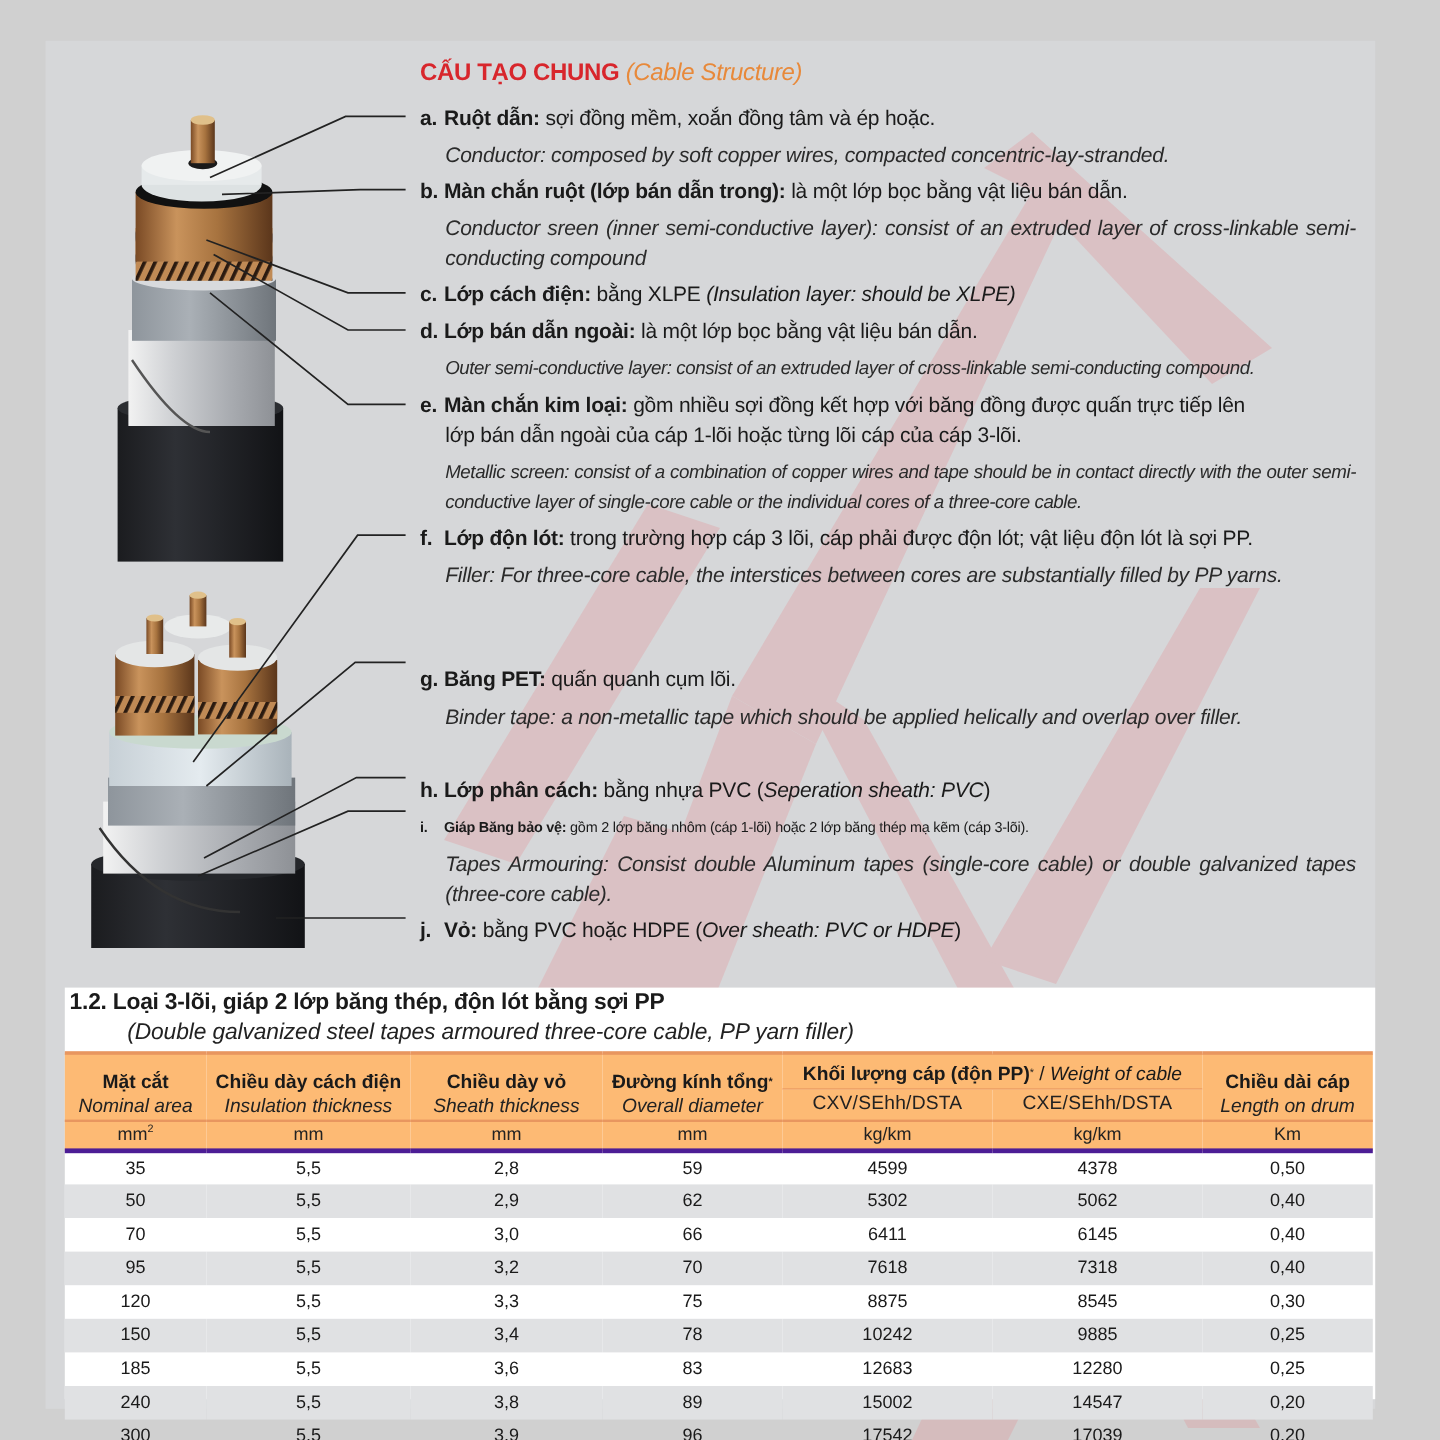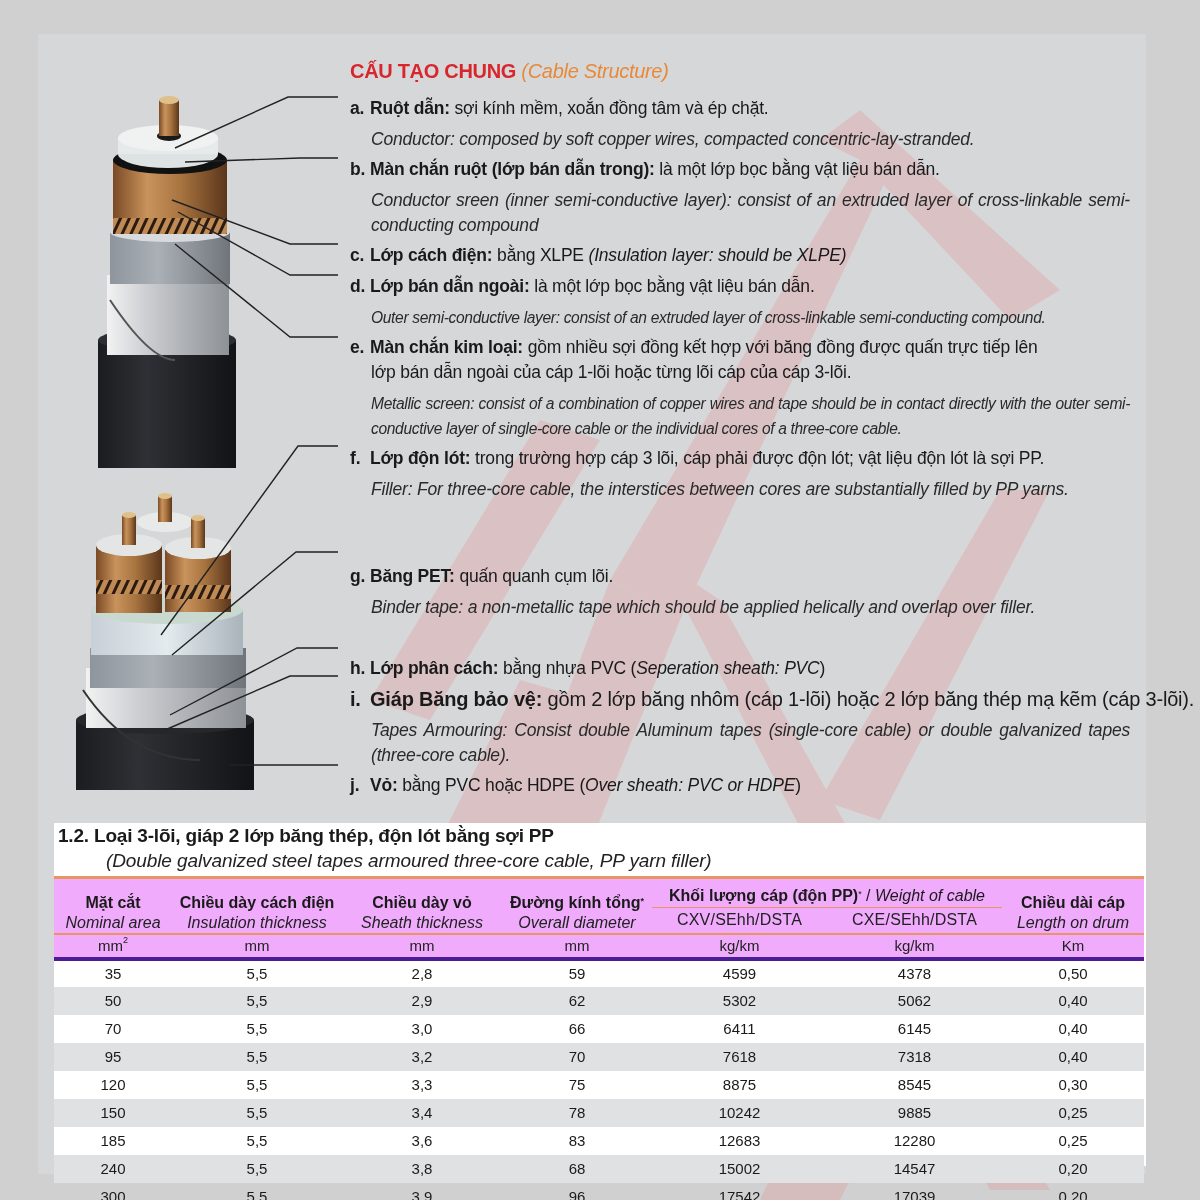--- a/index.html
+++ b/index.html
@@ -14,42 +14,42 @@
     position: absolute; left: 38px; top: 34px; width: 1108px; height: 1140px;
     background: #d6d7d9;
   }
   
   .watermark { position: absolute; left: 0; top: 0; width: 1200px; height: 1200px; pointer-events: none; z-index: 1; }
 
   
   .cable-svg { position: absolute; left: 0; top: 0; width: 1200px; height: 820px; z-index: 2; }
 
   
-  .structure { position: absolute; left: 350px; top: 60px; width: 790px; z-index: 3; }
+  .structure { position: absolute; left: 350px; top: 50px; width: 790px; z-index: 3; }
   .structure-title { font-family: "Liberation Sans", sans-serif; font-weight: bold; font-size: 20px; color: #d8262c; letter-spacing: -0.3px; height: 30px; }
   .structure-title .en { font-weight: normal; font-style: italic; color: #e8893a; }
   .item { position: absolute; left: 0; width: 780px; font-size: 17.5px; line-height: 25px; letter-spacing: -0.2px; }
   .item .vi-line { white-space: nowrap; }
   .item .letter { font-weight: bold; display: inline-block; width: 20px; }
   .item .term { font-weight: bold; }
   .item .vi-cont { padding-left: 21px; }
   .item .en-desc { padding-left: 21px; font-style: italic; color: #2a2a2a; margin-top: 6px; }
   .item .en-desc.small { font-size: 15.6px; letter-spacing: -0.35px; }
   .item .en-desc.justify { text-align: justify; text-align-last: left; }
   .item .inline-en { font-style: italic; }
 
   
   .table-block {
     position: absolute; left: 54px; top: 823px; width: 1092px; height: 343px;
     background: #ffffff; z-index: 3;
   }
   .table-title { font-weight: bold; font-size: 19px; padding: 0 0 0 4px; height: 26px; line-height: 26px; letter-spacing: -0.2px; }
   .table-subtitle { font-style: italic; font-size: 19px; padding-left: 4px; height: 27px; line-height: 24px; color: #222; letter-spacing: -0.1px; margin-left: 48px; }
   table { border-collapse: collapse; width: 1090px; table-layout: fixed; position: relative; }
-  thead tr.h1 th, thead tr.h2 th, thead tr.h3 th { background: #f0abfc; font-weight: normal; text-align: center; }
+  thead tr.h1 th, thead tr.h2 th, thead tr.h3 th { background: #fdba74; font-weight: normal; text-align: center; }
   thead tr.h1 { border-top: 3px solid #e8965f; }
   thead tr.h1 th { height: 30px; vertical-align: bottom; padding-bottom: 0; }
   thead tr.h2 th { height: 26px; }
   thead tr.h3 { border-top: 2px solid #e8965f; border-bottom: 4px solid #4c1d95; }
   thead tr.h3 th { height: 25px; font-size: 15px; color: #222; }
   .th-vi { font-weight: bold; font-size: 16px; line-height: 20px; display: block; }
   .th-en { font-style: italic; font-size: 16px; line-height: 20px; display: block; color: #222; }
   .th-weight { font-size: 16px; line-height: 22px; border-bottom: 1px solid #e8965f; }
   .th-weight .b { font-weight: bold; }
   .th-weight .i { font-style: italic; }
@@ -171,21 +171,21 @@
   </g>
 </svg>
 
 <div class="structure">
   <div class="structure-title">
     <span>CẤU TẠO CHUNG</span>
     <span class="en">(Cable Structure)</span>
   </div>
 
   <div class="item" style="top:36px;">
-    <div class="vi-line"><span class="letter">a.</span><span class="term">Ruột dẫn:</span><span> sợi kính mềm, xoắn đồng tâm và ép chặt.</span></div>
+    <div class="vi-line"><span class="letter">a.</span><span class="term">Ruột dẫn:</span><span> sợi đồng mềm, xoắn đồng tâm và ép hoặc.</span></div>
     <div class="en-desc">Conductor: composed by soft copper wires, compacted concentric-lay-stranded.</div>
   </div>
 
   <div class="item" style="top:97px;">
     <div class="vi-line"><span class="letter">b.</span><span class="term">Màn chắn ruột (lớp bán dẫn trong):</span><span> là một lớp bọc bằng vật liệu bán dẫn.</span></div>
     <div class="en-desc justify">Conductor sreen (inner semi-conductive layer): consist of an extruded layer of cross-linkable semi-conducting compound</div>
   </div>
 
   <div class="item" style="top:183px;">
     <div class="vi-line"><span class="letter">c.</span><span class="term">Lớp cách điện:</span><span> bằng XLPE </span><span class="inline-en">(Insulation layer: should be XLPE)</span></div>
@@ -210,21 +210,21 @@
   <div class="item" style="top:504px;">
     <div class="vi-line"><span class="letter">g.</span><span class="term">Băng PET:</span><span> quấn quanh cụm lõi.</span></div>
     <div class="en-desc">Binder tape: a non-metallic tape which should be applied helically and overlap over filler.</div>
   </div>
 
   <div class="item" style="top:596px;">
     <div class="vi-line"><span class="letter">h.</span><span class="term">Lớp phân cách:</span><span> bằng nhựa PVC (</span><span class="inline-en">Seperation sheath: PVC</span><span>)</span></div>
   </div>
 
   <div class="item" style="top:627px;">
-    <div class="vi-line" style="font-size:20px;"><span class="letter">i.</span><span class="term">Giáp Băng bảo vệ:</span><span> gồm 2 lớp băng nhôm (cáp 1-lõi) hoặc 2 lớp băng thép mạ kẽm (cáp 3-lõi).</span></div>
+    <div class="vi-line" style="font-size:12px;"><span class="letter">i.</span><span class="term">Giáp Băng bảo vệ:</span><span> gồm 2 lớp băng nhôm (cáp 1-lõi) hoặc 2 lớp băng thép mạ kẽm (cáp 3-lõi).</span></div>
     <div class="en-desc justify">Tapes Armouring: Consist double Aluminum tapes (single-core cable) or double galvanized tapes (three-core cable).</div>
   </div>
 
   <div class="item" style="top:713px;">
     <div class="vi-line"><span class="letter">j.</span><span class="term">Vỏ:</span><span> bằng PVC hoặc HDPE (</span><span class="inline-en">Over sheath: PVC or HDPE</span><span>)</span></div>
   </div>
 </div>
 
 <div class="table-block">
   <div class="table-title">1.2. Loại 3-lõi, giáp 2 lớp băng thép, độn lót bằng sợi PP</div>
@@ -342,21 +342,21 @@
           <td>3,6</td>
           <td>83</td>
           <td>12683</td>
           <td>12280</td>
           <td>0,25</td>
         </tr>
         <tr>
           <td>240</td>
           <td>5,5</td>
           <td>3,8</td>
-          <td>68</td>
+          <td>89</td>
           <td>15002</td>
           <td>14547</td>
           <td>0,20</td>
         </tr>
         <tr>
           <td>300</td>
           <td>5,5</td>
           <td>3,9</td>
           <td>96</td>
           <td>17542</td>

